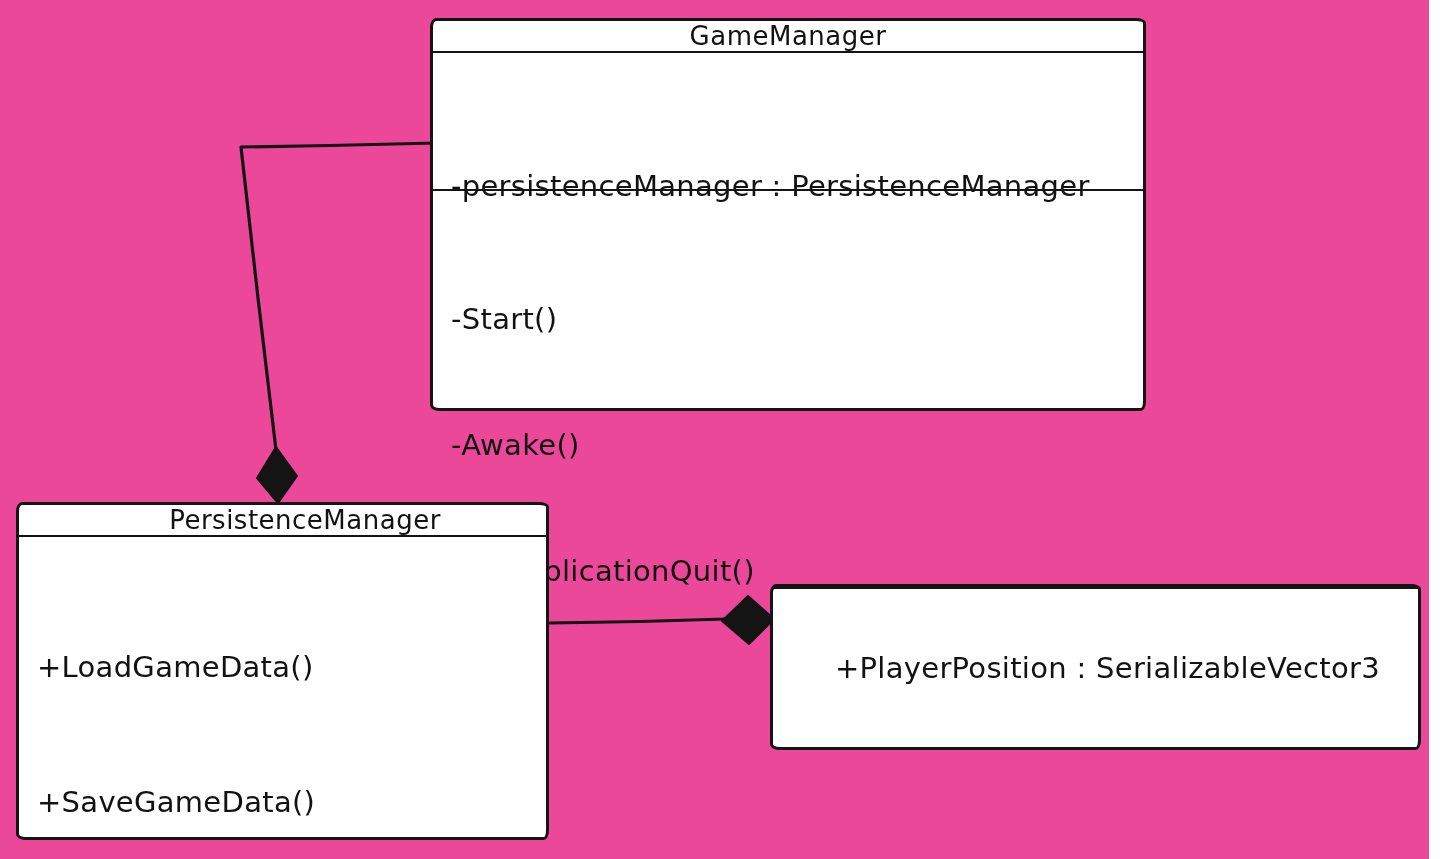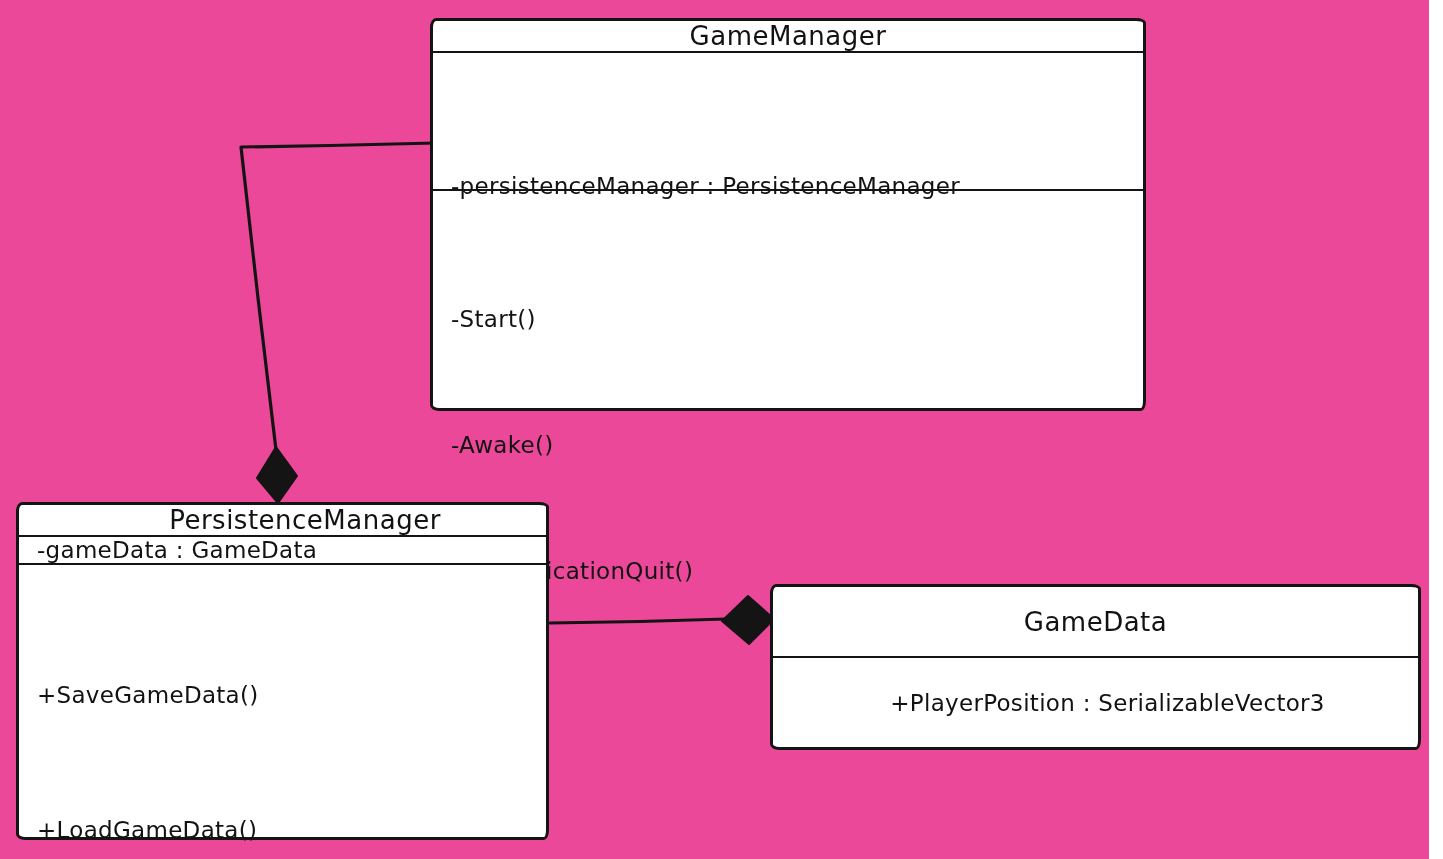--- a/index.html
+++ b/index.html
@@ -40,21 +40,21 @@
     letter-spacing: 0.5px;
     display: flex;
     align-items: center;
     justify-content: center;
     box-sizing: border-box;
   }
   .uml-section {
     border-top: 2.8px solid #141414;
     box-sizing: border-box;
     padding-left: 18px;
-    font-size: 23px;
+    font-size: 29px;
     letter-spacing: 0.3px;
     white-space: pre;
   }
   .member-line {
     display: block;
   }
 
   
   #class-game-manager { left: 430px; top: 18px; width: 716px; height: 393px; }
   #class-game-manager .uml-title { height: 77px; }
@@ -97,30 +97,26 @@
     </div>
     <div class="uml-section methods">
       <span class="member-line">-Start()</span>
       <span class="member-line">-Awake()</span>
       <span class="member-line">-OnApplicationQuit()</span>
     </div>
   </div>
 
   <div class="uml-class" id="class-persistence-manager">
     <div class="uml-title">PersistenceManager</div>
-    <div class="uml-section attrs">
-      <span class="member-line">-gameData : GameData</span>
-    </div>
     <div class="uml-section methods">
+      <span class="member-line">+LoadGameData()</span>
       <span class="member-line">+SaveGameData()</span>
-      <span class="member-line">+LoadGameData()</span>
       
     </div>
   </div>
 
   <div class="uml-class" id="class-game-data">
-    <div class="uml-title">GameData</div>
     <div class="uml-section attrs">
       <span class="member-line">+PlayerPosition : SerializableVector3</span>
     </div>
   </div>
 
 </div>
 
 </body></html>

